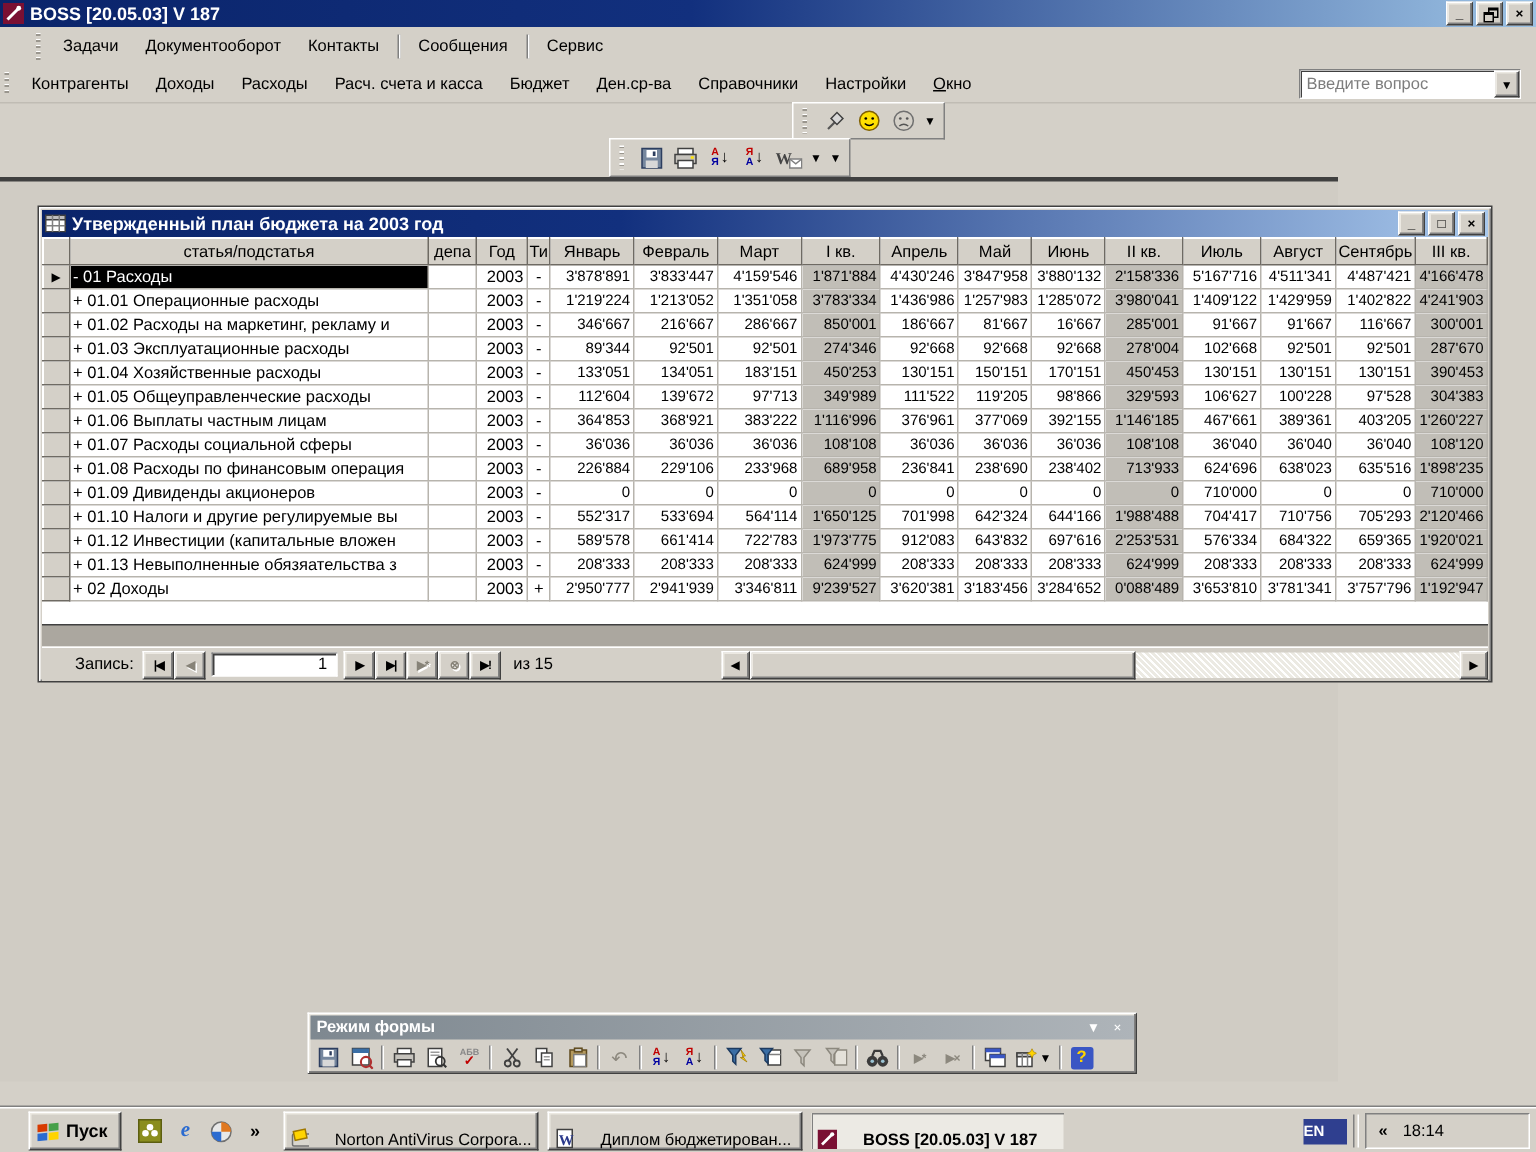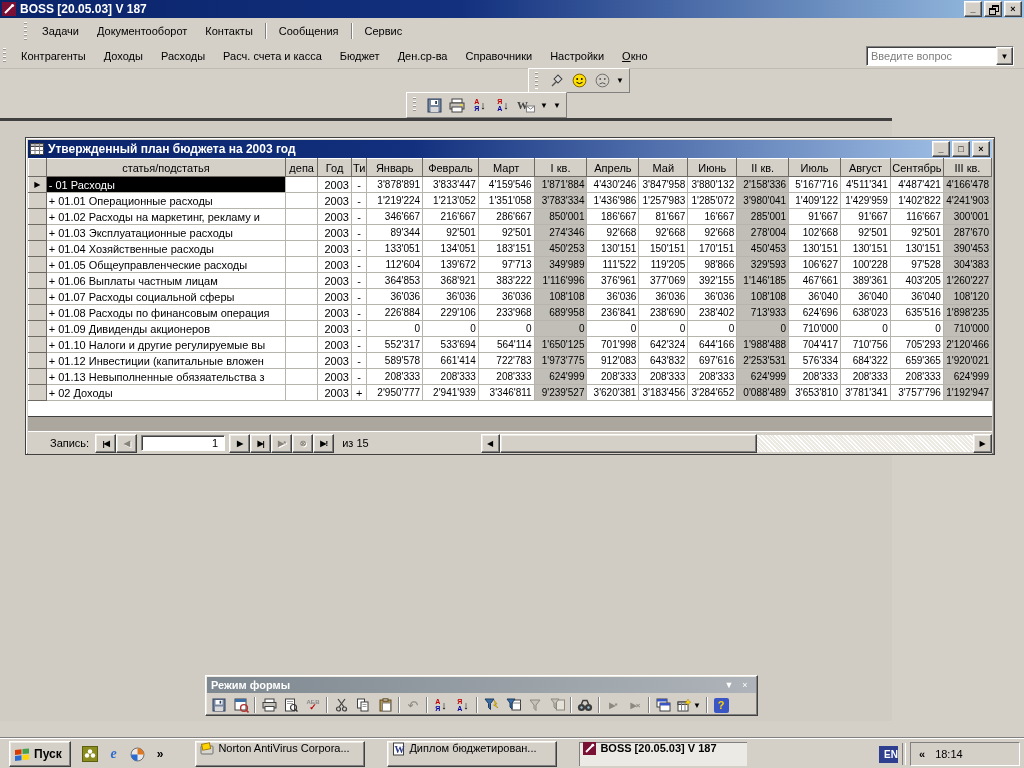--- a/index.html
+++ b/index.html
@@ -120,32 +120,32 @@
              font-size:11px;text-align:center;line-height:15px;border-radius:2px;}
 
   
   .statusbar{position:absolute;left:0;top:718px;width:1024px;height:20px;background:#d4d0c8;
              border-top:1px solid #fff;display:flex;align-items:center;}
   .statusbar .stext{margin-left:8px;}
 
   
   .taskbar{position:absolute;left:0;top:738px;width:1024px;height:30px;background:#d4d0c8;
            border-top:1px solid #fff;display:flex;align-items:center;box-shadow:0 -1px 0 #808080;}
-  .startbtn{margin-left:9px;height:24px;padding:0 8px 0 4px;display:flex;align-items:center;gap:4px;
+  .startbtn{margin-left:19px;height:24px;padding:0 8px 0 4px;display:flex;align-items:center;gap:4px;
             font-weight:bold;font-size:12px;}
   .ql{display:flex;align-items:center;gap:6px;margin:0 6px 0 10px;}
   .qlicon{width:18px;height:18px;display:flex;align-items:center;justify-content:center;}
   .chev{font-weight:bold;font-size:12px;margin:0 4px;}
-  .taskbtn{height:24px;width:160px;margin-left:22px;display:flex;align-items:flex-start;gap:4px;
+  .taskbtn{height:24px;width:160px;margin-left:6px;display:flex;align-items:flex-end;gap:17px;
            padding:0 4px;overflow:hidden;white-space:nowrap;font-size:11px;}
   .taskbtn.active{border-color:#404040 #fff #fff #404040;box-shadow:inset 1px 1px 0 #808080;
                   background:#eceae4;font-weight:bold;}
   .tray{margin-left:auto;display:flex;align-items:center;margin-right:4px;gap:4px;}
-  .lang{width:19px;height:17px;background:#2f3f8f;color:#fff;font-size:10px;font-weight:bold;
-        text-align:right;line-height:17px;}
+  .lang{width:29px;height:17px;background:#2f3f8f;color:#fff;font-size:10px;font-weight:bold;
+        text-align:left;line-height:17px;}
   .traysep{width:2px;height:22px;border-left:1px solid #808080;border-right:1px solid #fff;}
   .clockpanel{height:22px;min-width:92px;display:flex;align-items:center;gap:10px;padding:0 8px;
         background:#d4d0c8;border:1px solid;border-color:#808080 #fff #fff #808080;}
   .ie{color:#2b6bd0;font-weight:bold;font-style:italic;font-size:14px;font-family:"Liberation Serif",serif;}
   u{text-decoration:underline;}
   svg{display:block;}
 </style>
 </head>
 <body>
 

